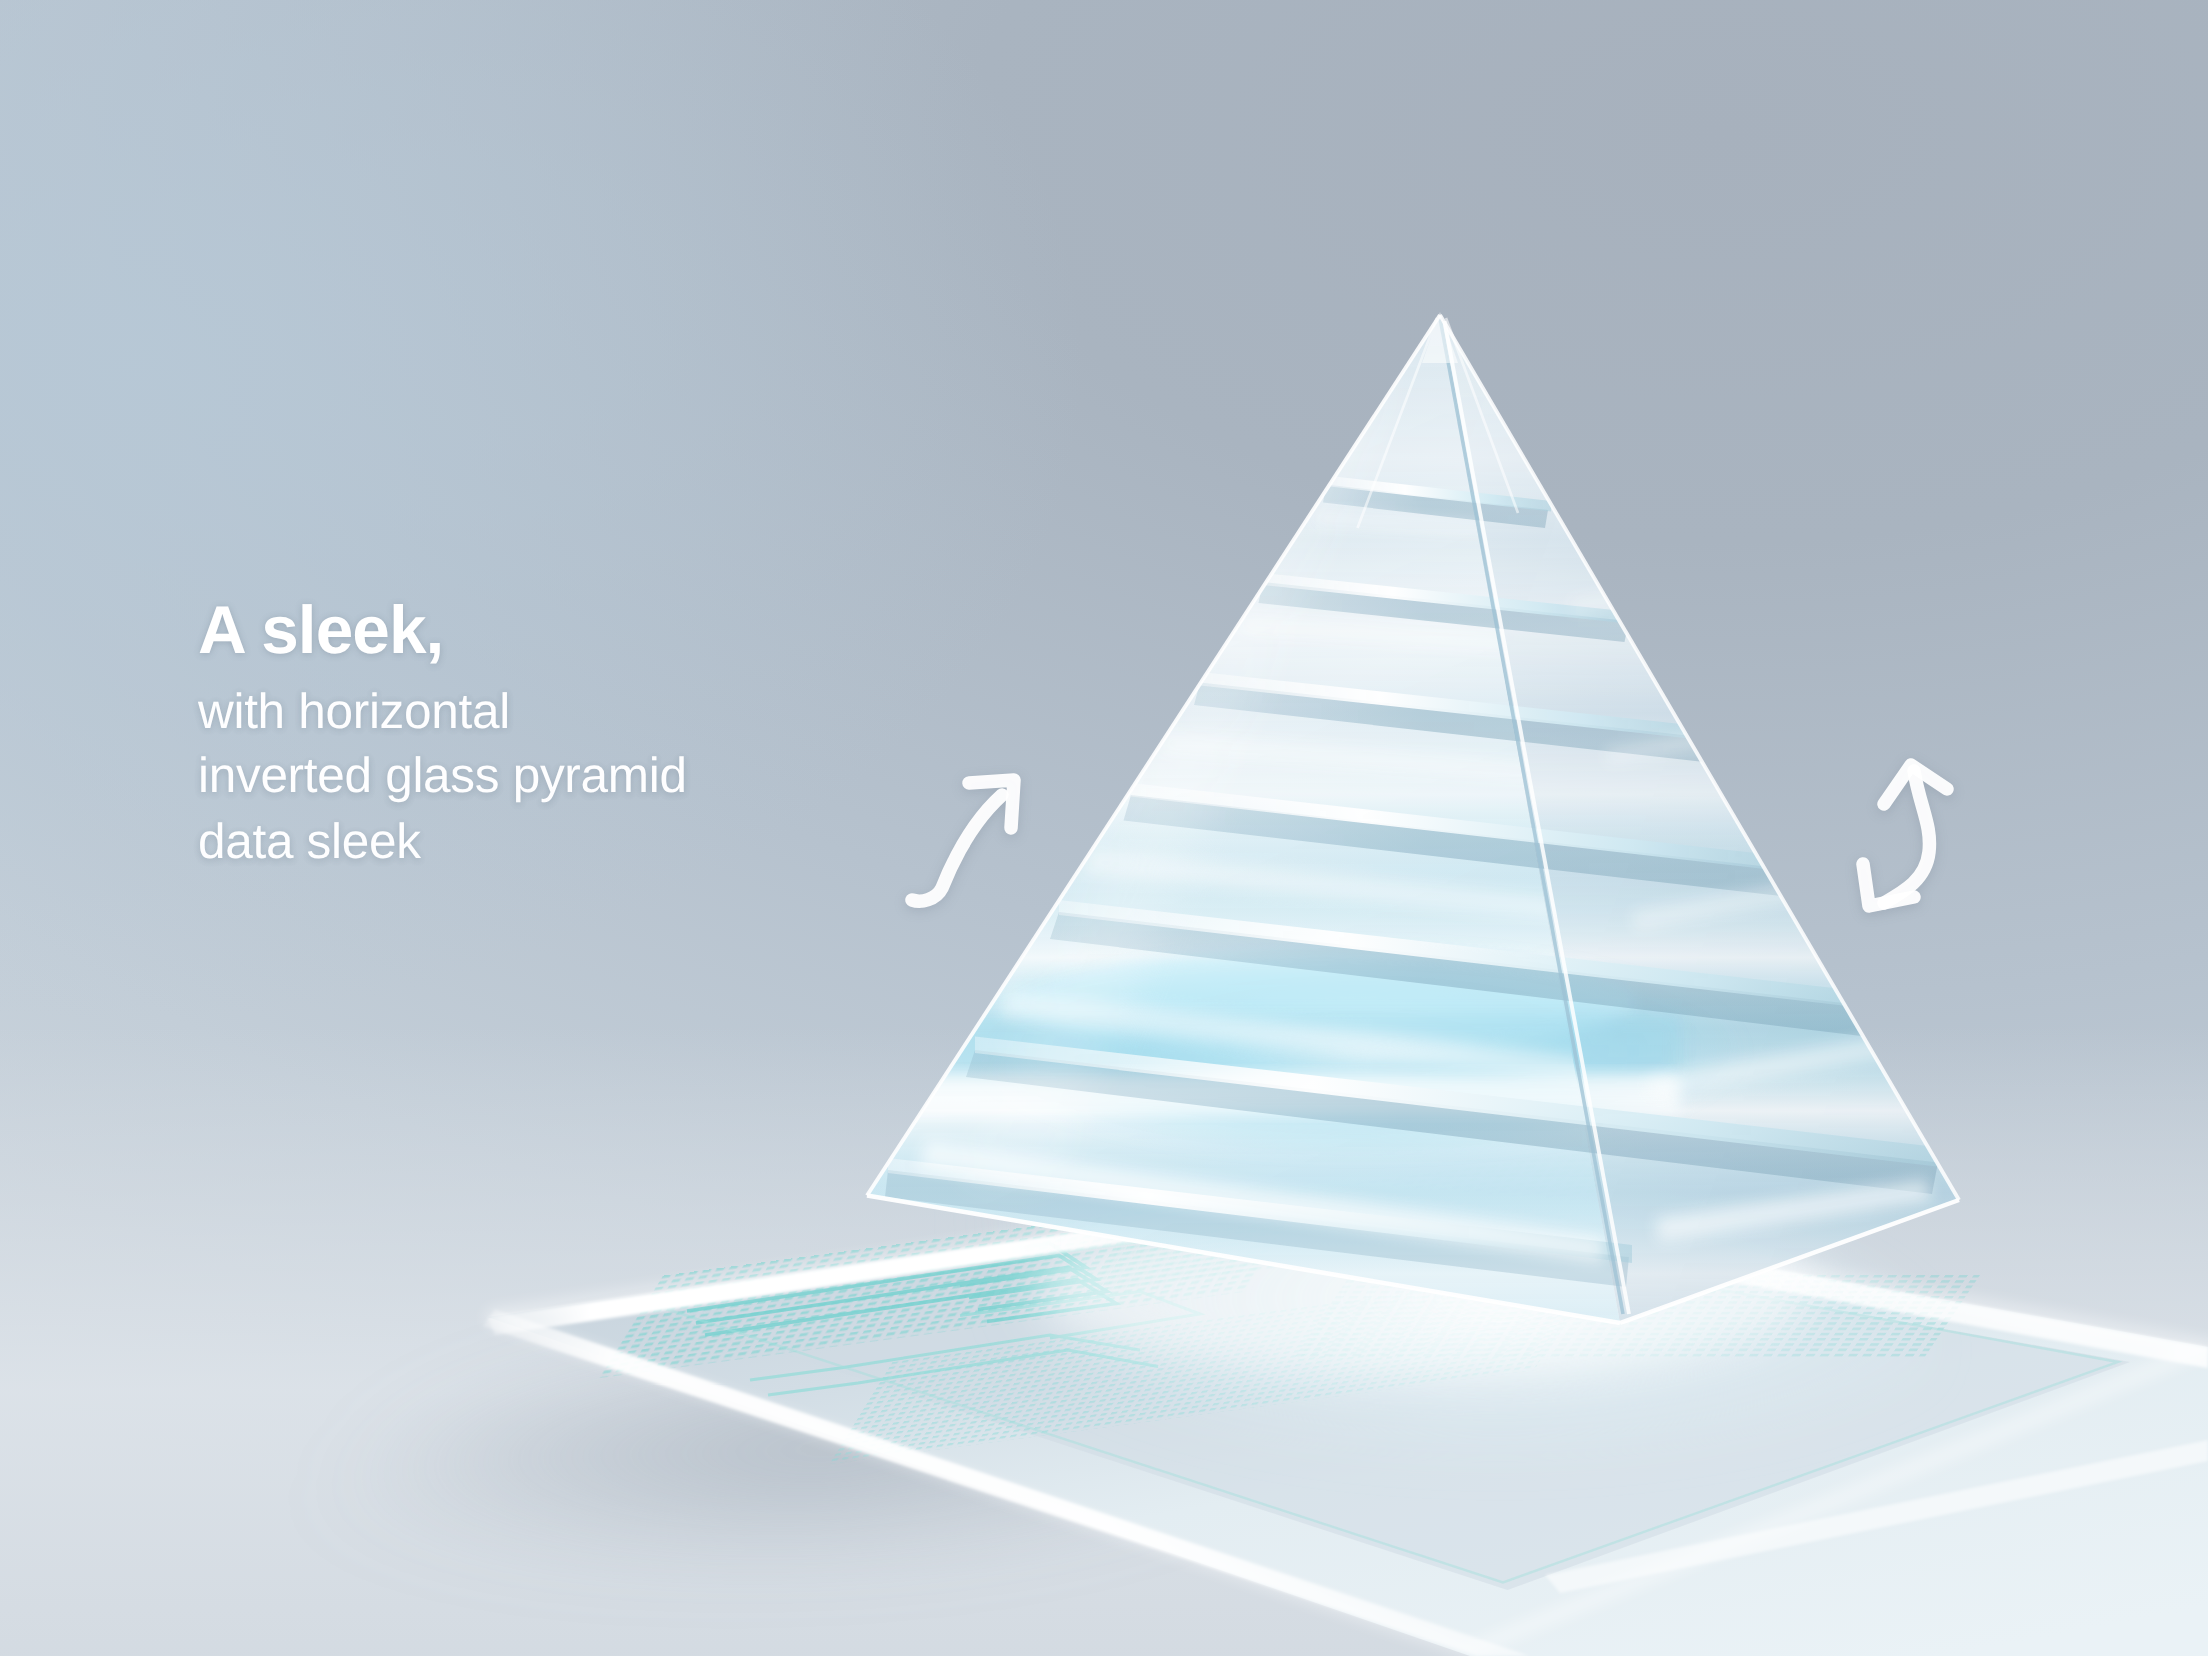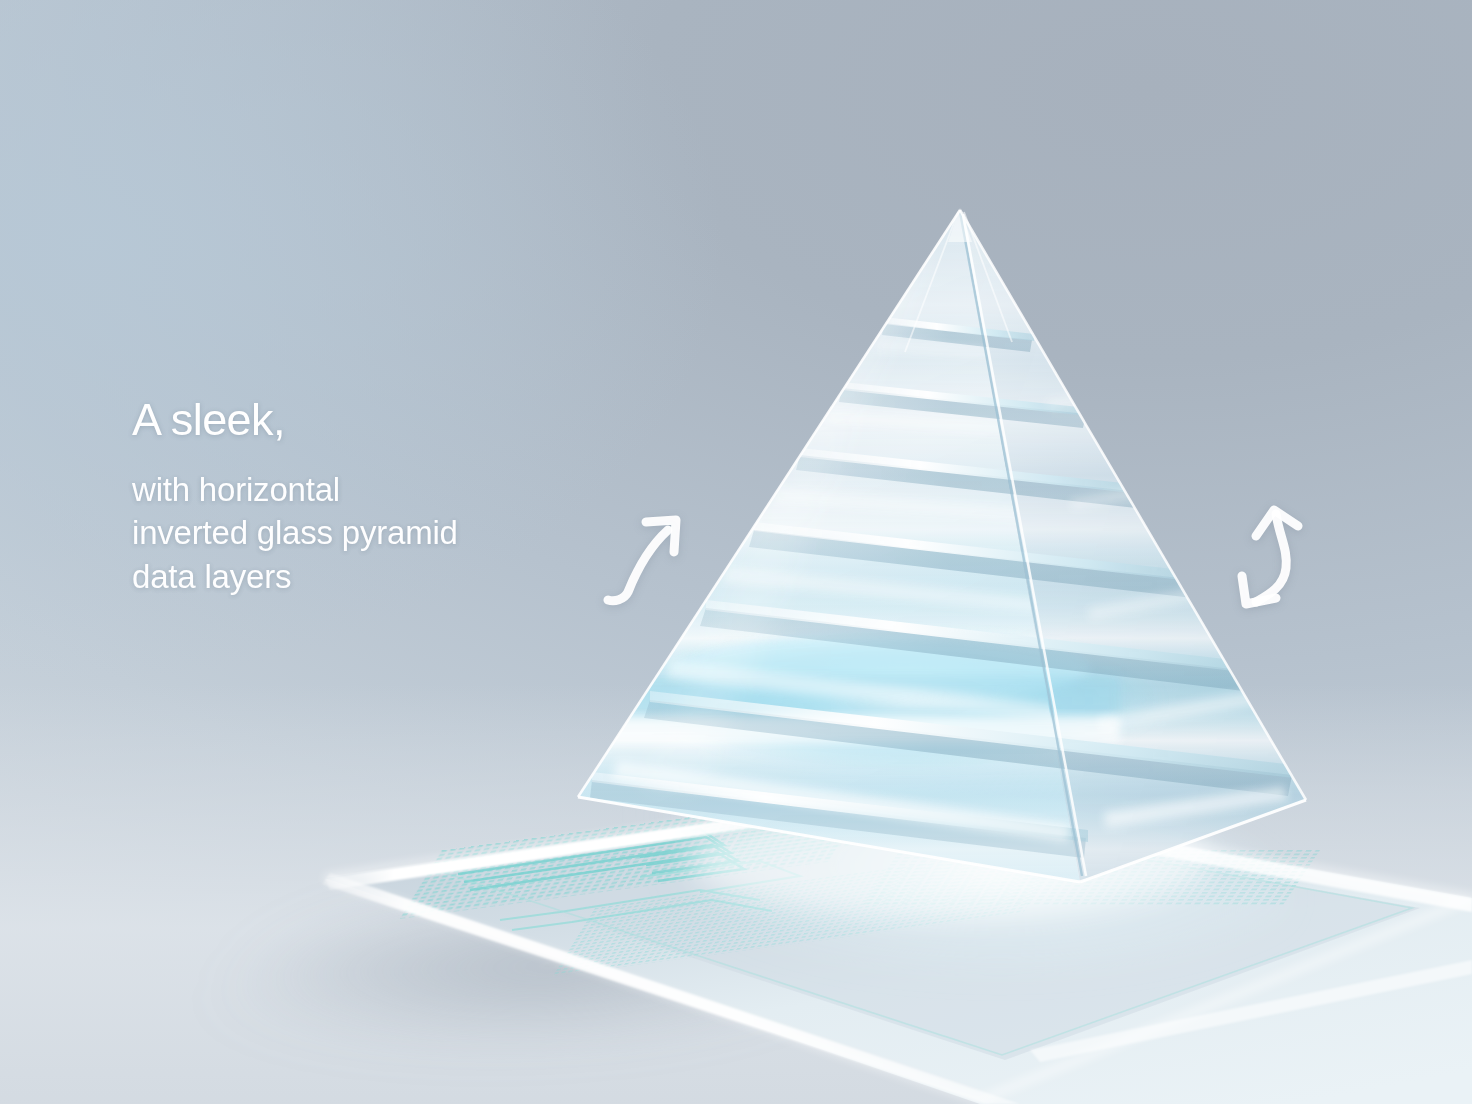--- a/index.html
+++ b/index.html
@@ -59,24 +59,24 @@
   #caption {
     position: absolute;
     left: 132px; top: 396px;
     width: 520px;
     color: #ffffff;
     text-shadow: 0 1px 5px rgba(90,105,122,0.30);
     user-select: none;
   }
   #caption .headline {
     font-size: 45px;
-    font-weight: 400;
+    font-weight: 700;
     letter-spacing: -0.6px;
     line-height: 1.06;
-    margin-bottom: 24px;
+    margin-bottom: 8px;
   }
   #caption .sub {
     font-size: 33px;
     font-weight: 400;
     line-height: 1.32;
     letter-spacing: -0.2px;
     opacity: 0.985;
   }
 
   
@@ -345,21 +345,21 @@
       <path d="M 1080 882 L 1306 800" stroke="#ffffff" stroke-width="3" fill="none" opacity="0.95"></path>
 
       <path d="M 960 208 L 972 242 L 948 242 Z" fill="#ffffff" opacity="0.55"></path>
     </g>
   </svg>
 
   <div id="caption">
     <div class="headline">A sleek,</div>
     <div class="sub">with horizontal</div>
     <div class="sub">inverted glass pyramid</div>
-    <div class="sub">data layers</div>
+    <div class="sub">data sleek</div>
   </div>
 
   <svg id="arrow-left" class="arrow" viewBox="0 0 96 112">
     <path d="M 12 100 C 18 102 28 100 32 92 C 40 72 52 48 72 30" stroke="#ffffff" stroke-width="9" fill="none" stroke-linecap="round" stroke-linejoin="round" opacity="0.95"></path>
     <path d="M 50 22 L 80 20 L 78 52" stroke="#ffffff" stroke-width="9" fill="none" stroke-linecap="round" stroke-linejoin="round" opacity="0.95"></path>
   </svg>
 
   <svg id="arrow-right" class="arrow" viewBox="0 0 100 132">
     <path d="M 48 20 C 52 44 60 56 58 74 C 56 92 42 100 28 108" stroke="#ffffff" stroke-width="9" fill="none" stroke-linecap="round" stroke-linejoin="round" opacity="0.95"></path>
     <path d="M 28 42 L 46 16 L 70 32" stroke="#ffffff" stroke-width="9" fill="none" stroke-linecap="round" stroke-linejoin="round" opacity="0.95"></path>

